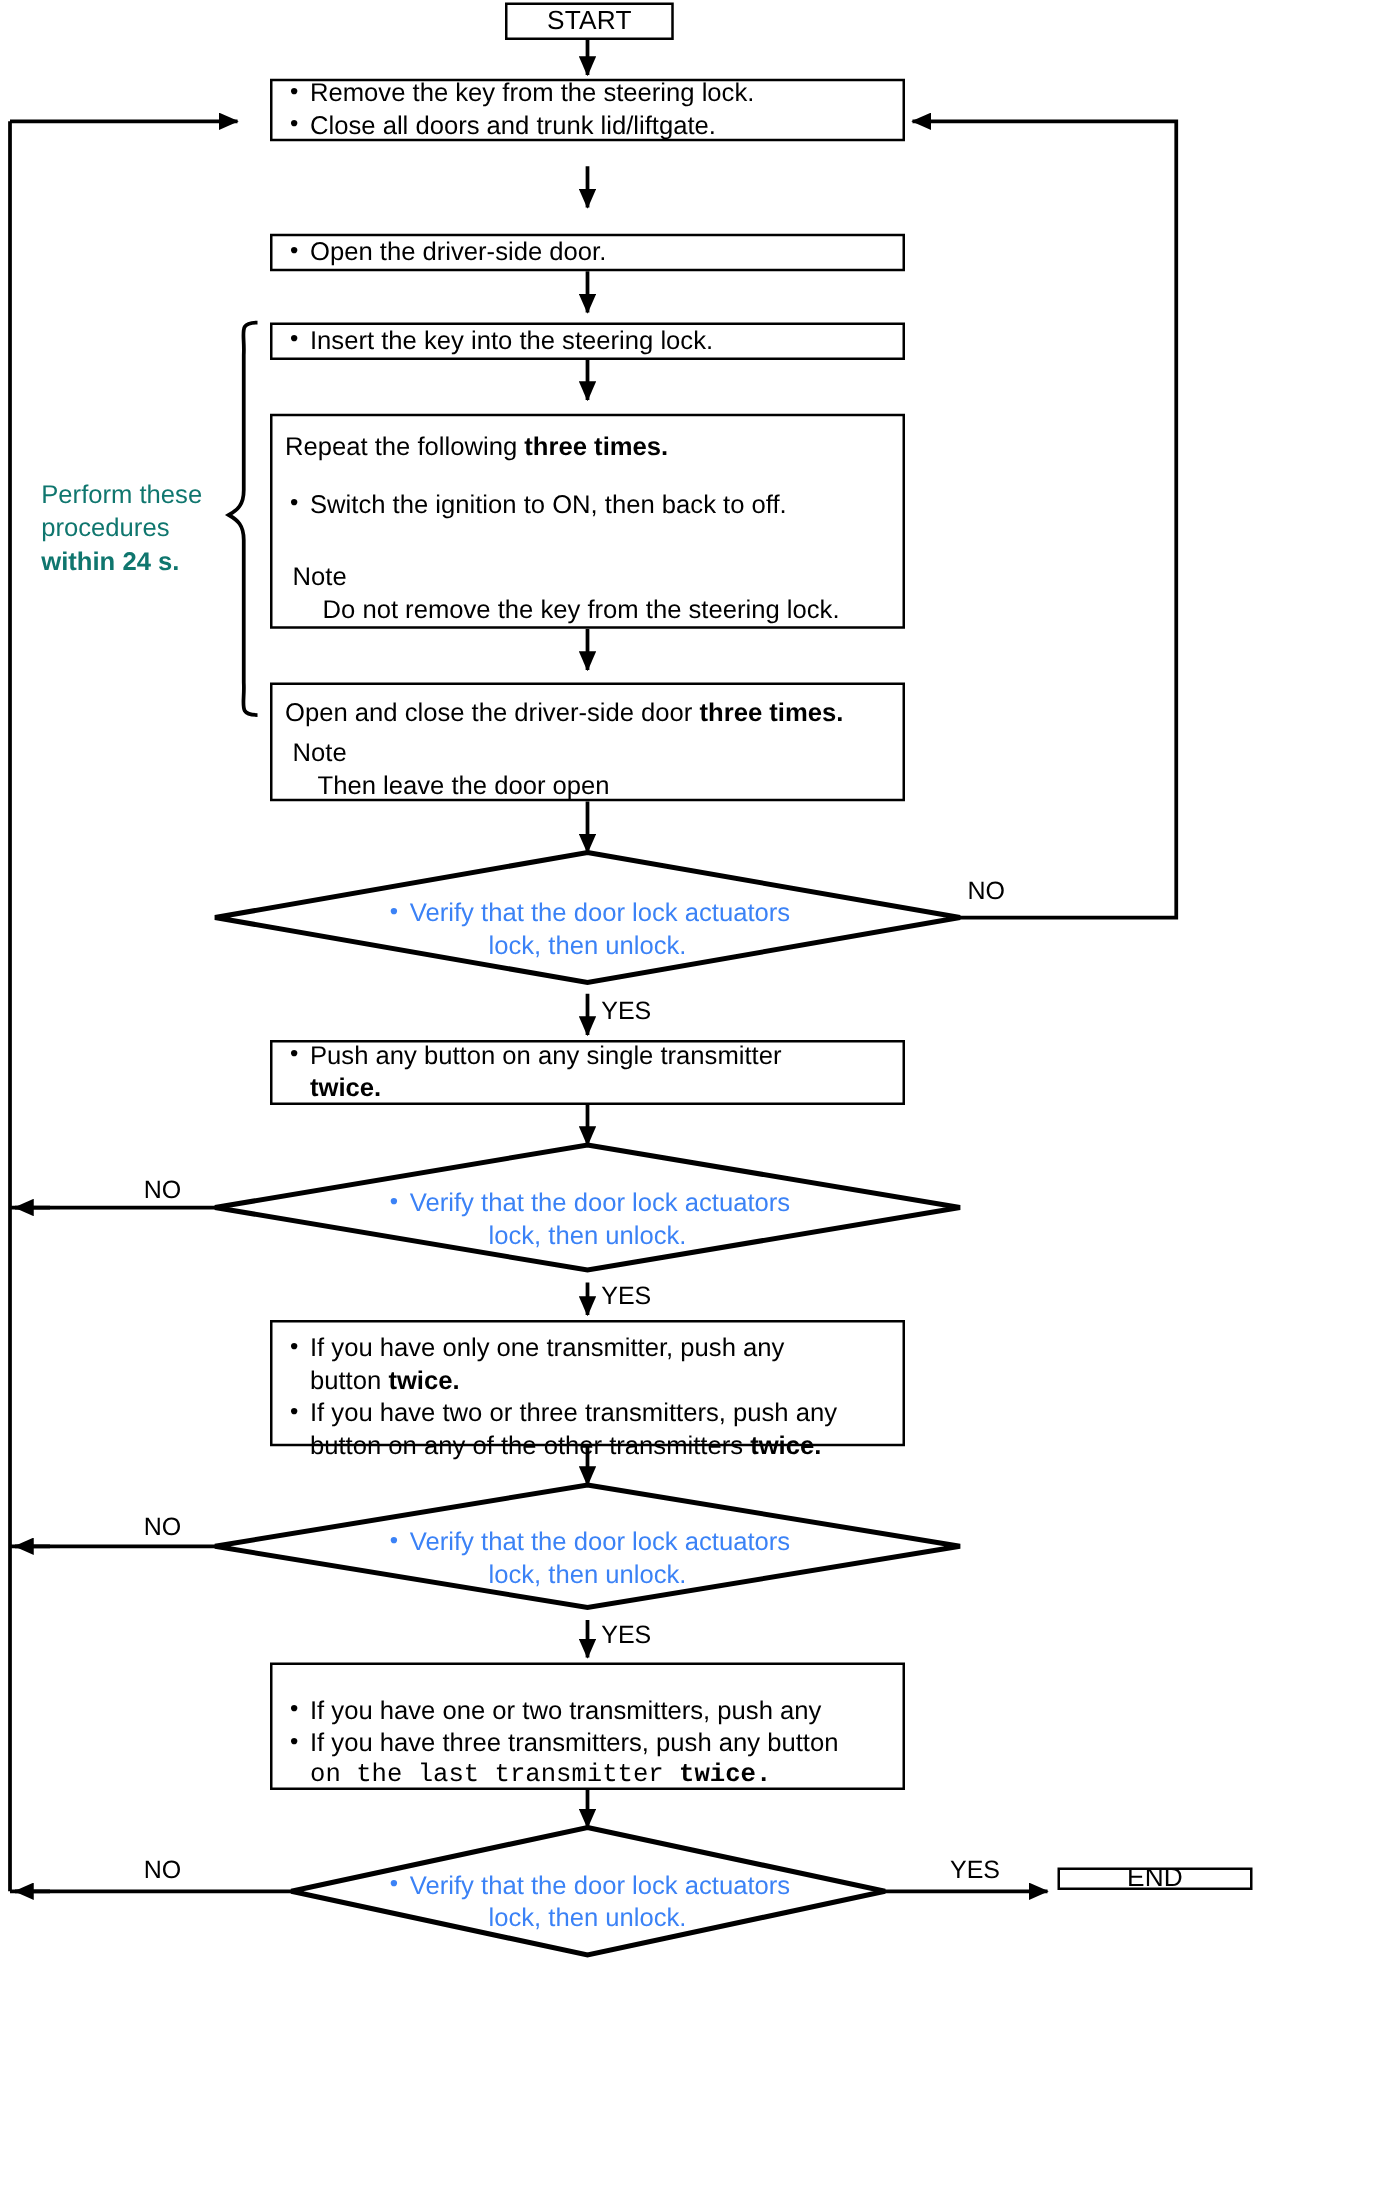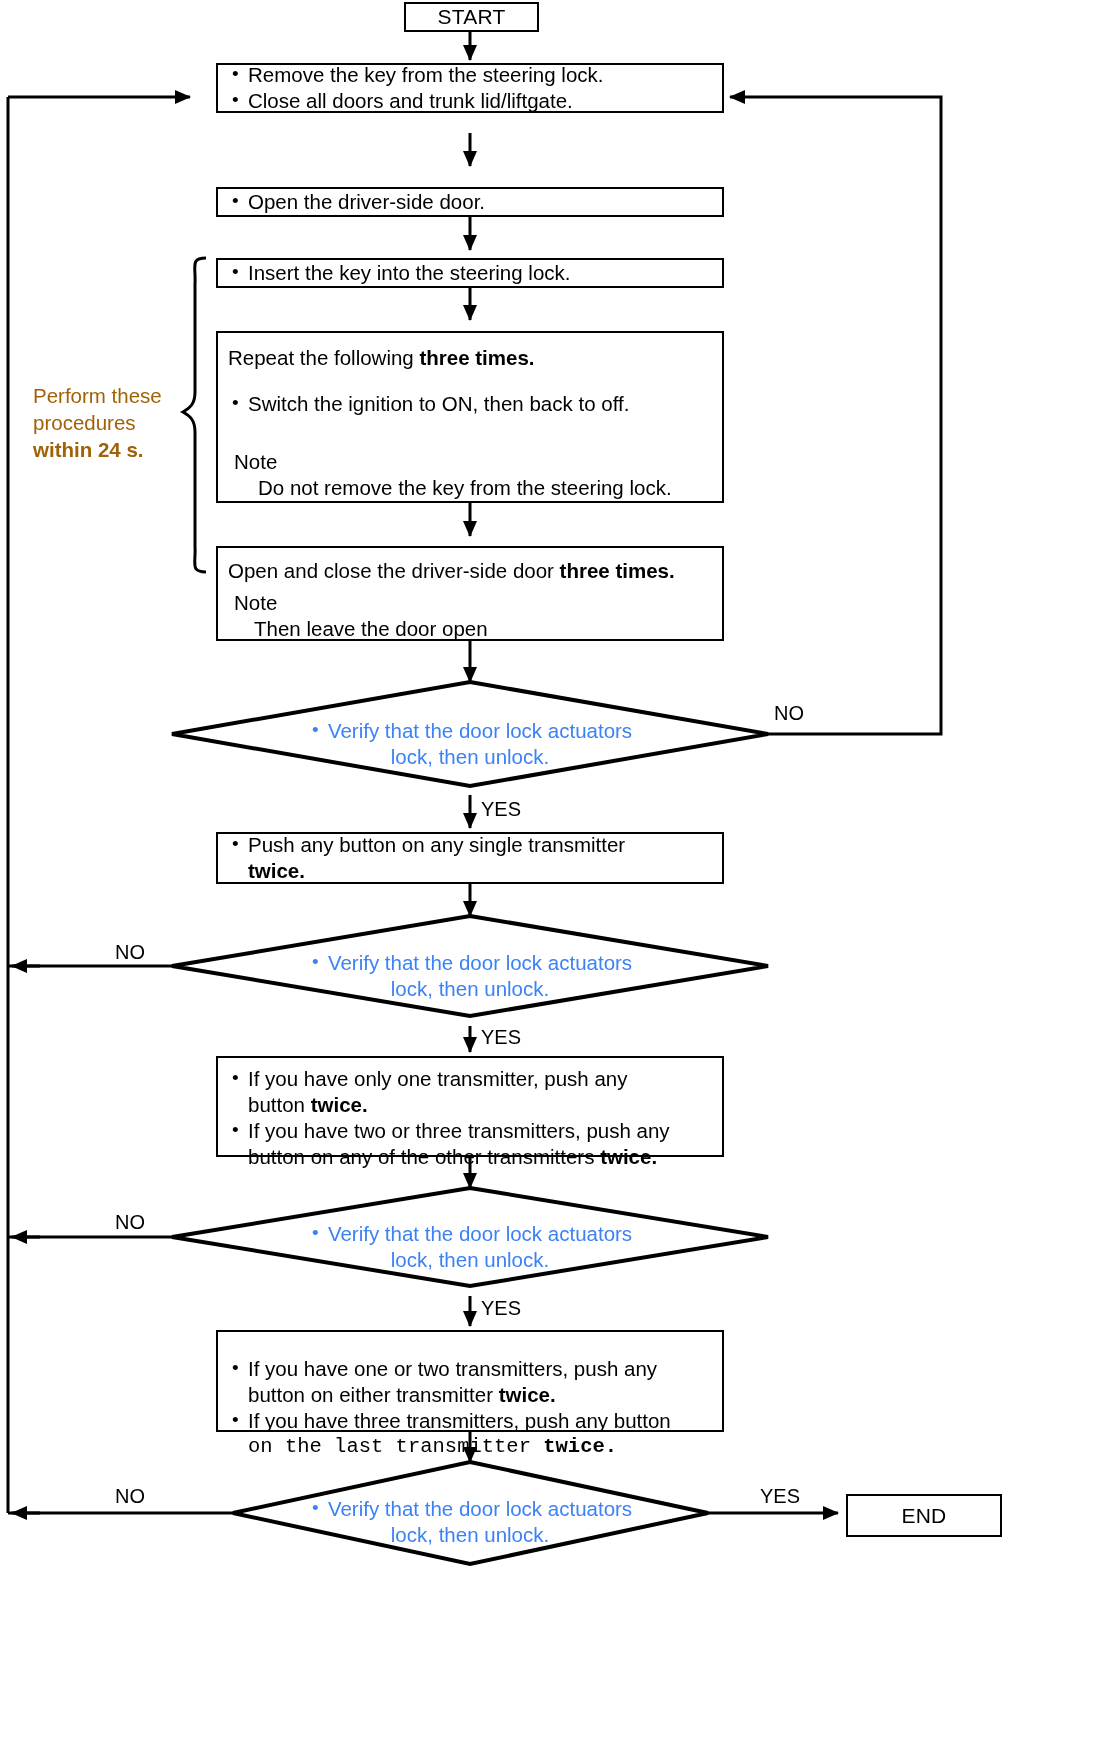--- a/index.html
+++ b/index.html
@@ -75,21 +75,21 @@
     text-align: center;
     font-size: 20.5px;
     line-height: 26px;
     color: #3b82f6;
     white-space: nowrap;
   }
   .side-note {
     position: absolute;
     font-size: 20.5px;
     line-height: 27px;
-    color: #a16207;
+    color: #0f766e;
     white-space: nowrap;
   }
   .pad12 { padding: 6px 10px; }
 </style>
 </head>
 <body>
 
 <div id="canvas">
 
   <svg class="wires" viewBox="0 0 1114 1751">
@@ -219,35 +219,32 @@
     </div>
   </div>
 
   <div class="diamond-text" style="left:240px; top:1221px; width:460px;">
     <div class="bullet-line" style="display:inline-block;">Verify that the door lock actuators</div>
     <div>lock, then unlock.</div>
   </div>
 
   <div class="node box" style="left:216px; top:1330px; width:508px; height:102px; padding:24px 10px; justify-content:flex-start;">
     <div class="line bullet-line">If you have one or two transmitters, push any</div>
-    <div class="line" style="padding-left:20px;">
-      <span>button on either transmitter </span><b>twice.</b>
-    </div>
     <div class="line bullet-line">If you have three transmitters, push any button</div>
     <div class="line" style="padding-left:20px;font-family:Liberation Mono, monospace;">
       <span>on the last transmitter </span><b>twice.</b>
     </div>
   </div>
 
   <div class="diamond-text" style="left:250px; top:1496px; width:440px;">
     <div class="bullet-line" style="display:inline-block;">Verify that the door lock actuators</div>
     <div>lock, then unlock.</div>
   </div>
 
-  <div class="node terminal" style="left:846px; top:1494px; width:156px; height:43px;">
+  <div class="node terminal" style="left:846px; top:1494px; width:156px; height:18px;">
     <span>END</span>
   </div>
 
   <div class="edge-label" style="left:774px; top:702px;">NO</div>
   <div class="edge-label" style="left:481px; top:798px;">YES</div>
   <div class="edge-label" style="left:115px; top:941px;">NO</div>
   <div class="edge-label" style="left:481px; top:1026px;">YES</div>
   <div class="edge-label" style="left:115px; top:1211px;">NO</div>
   <div class="edge-label" style="left:481px; top:1297px;">YES</div>
   <div class="edge-label" style="left:115px; top:1485px;">NO</div>

